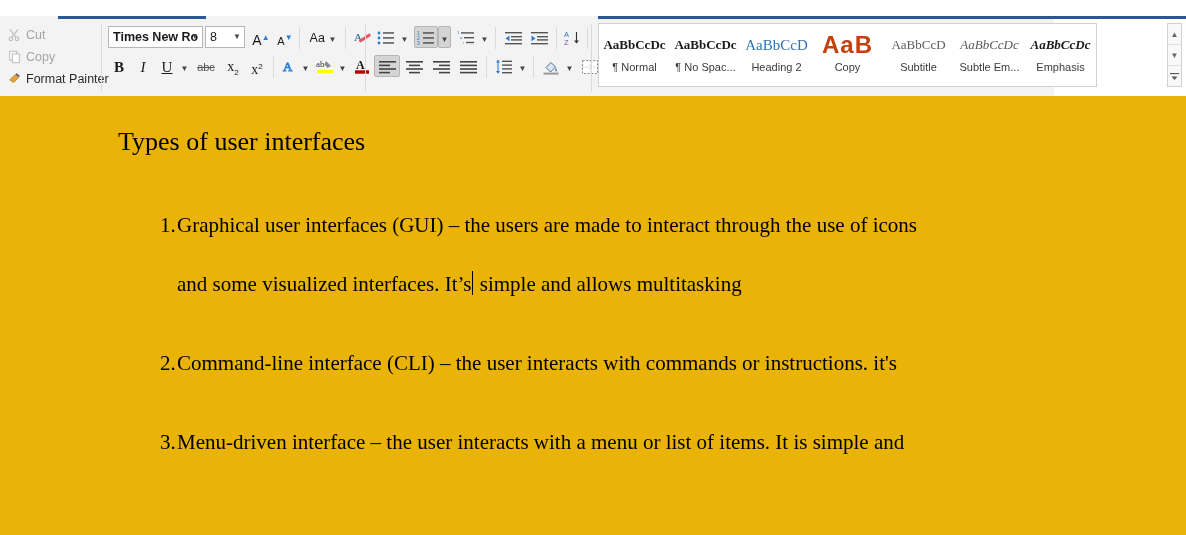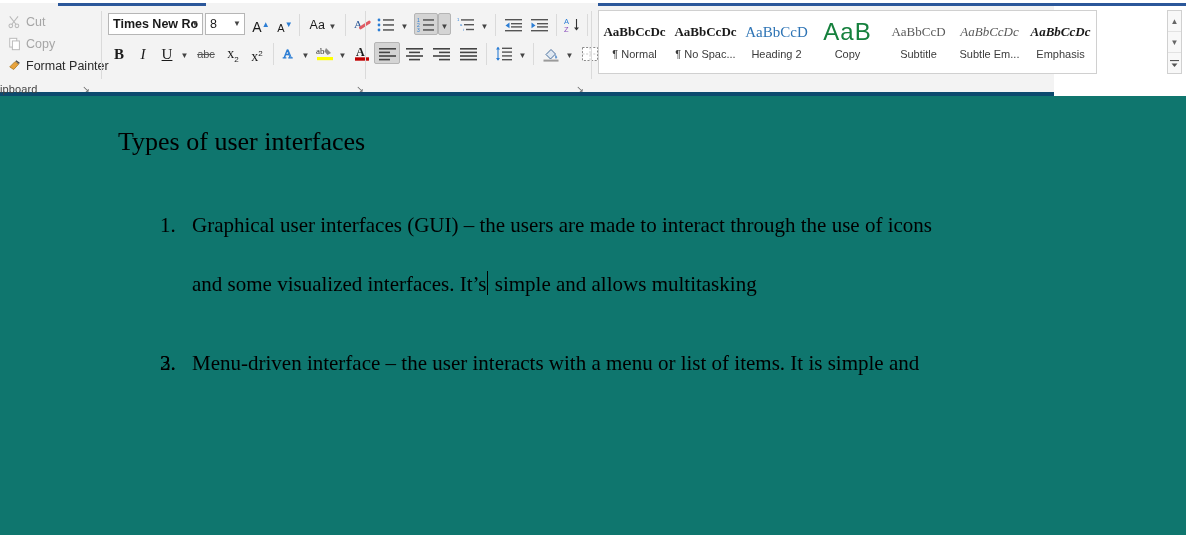--- a/index.html
+++ b/index.html
@@ -7,21 +7,21 @@
   body {
     width:1186px; height:535px;
     background:#ffffff;
     font-family:"Liberation Sans", sans-serif;
     overflow:hidden;
     position:relative;
   }
 
   
   #ribbon {
-    position:absolute; left:0; top:3px; width:1054px; height:95px;
+    position:absolute; left:0; top:16px; width:1054px; height:95px;
     background:#f3f3f3;
     border-bottom:6px solid #0c4a6e;
   }
   .tab-underline {
     position:absolute; left:58px; top:0; width:148px; height:3px;
     background:#2b579a;
   }
   .tab-underline.right { left:598px; width:588px; }
 
   .group { position:absolute; top:3px; height:92px; }
@@ -93,59 +93,59 @@
     white-space:nowrap; overflow:hidden; width:68px; text-align:center;
   }
   .style-name {
     font-size:11px; color:#3b3b3b; line-height:16px; margin-top:4px;
     white-space:nowrap; overflow:hidden; width:70px; text-align:center;
   }
   .sp-normal { font-weight:bold; font-size:13px; }
   .sp-nospace { font-weight:bold; font-size:13px; }
   .sp-h1 { color:#2e74b5; font-size:16px; }
   .sp-h2 { color:#2e74b5; font-size:15px; }
-  .sp-title { font-size:24px; color:#15803d; letter-spacing:1px; font-family:"Liberation Sans", sans-serif; font-weight:400;}
+  .sp-title { font-size:24px; color:#c2410c; letter-spacing:1px; font-family:"Liberation Sans", sans-serif; font-weight:700;}
   .sp-sub { color:#5a5a5a; font-size:13px; }
   .sp-subem { color:#5a5a5a; font-size:13px; font-style:italic; }
   .sp-emph { font-style:italic; font-size:13px; font-weight:bold;}
 
   .style-scroll {
     position:absolute; right:4px; top:4px; width:15px; height:64px;
     border:1px solid #d0d0d0; background:#f8f8f8;
     display:flex; flex-direction:column;
   }
   .ss-btn {
     flex:1; display:flex; align-items:center; justify-content:center;
     font-size:8px; color:#666; border-bottom:1px solid #e2e2e2; cursor:pointer;
   }
   .ss-btn:last-child { border-bottom:none; }
 
   
   #doc {
     position:absolute; left:0; top:96px; width:1186px; height:439px;
-    background:#0f766e;
+    background:#eab308;
     font-family:"Liberation Serif", serif;
     color:#000;
   }
   #doc-heading {
     position:absolute; left:118px; top:31px;
     font-size:26px; line-height:30px; white-space:nowrap;
   }
   #doc-list {
     position:absolute; left:160px; top:100px; width:1000px;
   }
   .li {
     position:relative; margin-bottom:20px;
   }
   .li-num {
     position:absolute; left:0; top:0; width:30px;
     font-size:21px; line-height:59px;
   }
   .li-text {
-    margin-left:32px; font-size:21px; line-height:59px;
+    margin-left:17px; font-size:21px; line-height:59px;
     white-space:pre-wrap;
   }
   .caret {
     display:inline-block; width:1px; height:24px; background:#000;
     vertical-align:-4px; margin:0 1px;
   }
 
   
   svg { display:block; }
 </style>
@@ -501,20 +501,20 @@
 
 <div id="doc">
   <div id="doc-heading">Types of user interfaces</div>
   <div id="doc-list">
       <div class="li">
         <div class="li-num">1.</div>
         <div class="li-text"><div>Graphical user interfaces (GUI) – the users are made to interact through the use of icons</div><div><span>and some visualized interfaces. It’s</span><span class="caret"></span><span> simple and allows multitasking</span></div></div>
       </div>
       <div class="li">
         <div class="li-num">2.</div>
-        <div class="li-text"></div>
+        <div class="li-text"><div>Command-line interface (CLI) – the user interacts with commands or instructions. it's</div></div>
       </div>
       <div class="li">
         <div class="li-num">3.</div>
         <div class="li-text"><div>Menu-driven interface – the user interacts with a menu or list of items. It is simple and</div><div></div></div>
       </div>
     </div>
 </div>
 
 </body></html>

